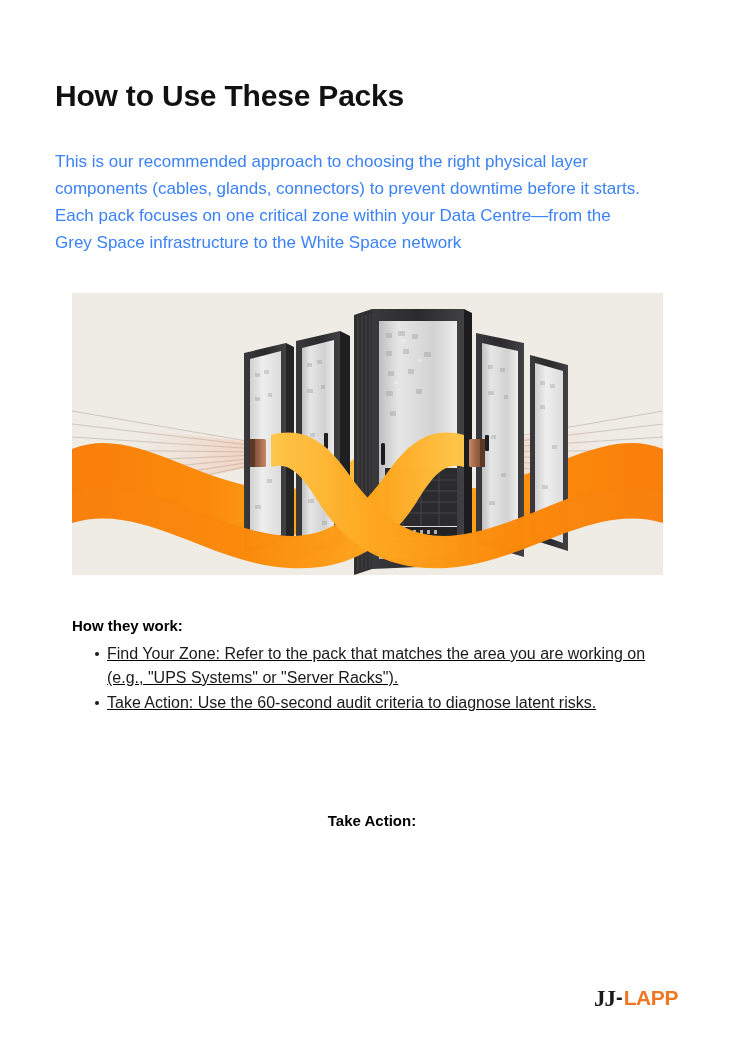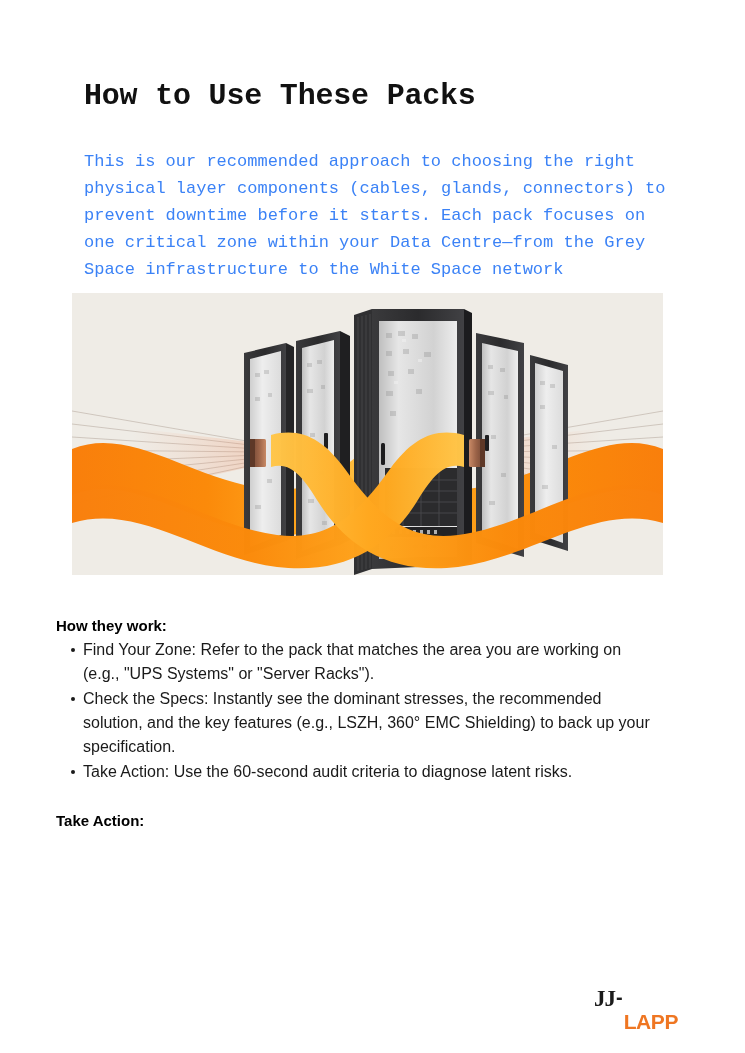--- a/index.html
+++ b/index.html
@@ -17,24 +17,23 @@
   }
 
   .page {
     position: absolute;
     inset: 0;
     background: #ffffff;
   }
 
   .content {
     position: absolute;
-    left: 84px;
+    left: 55px;
     top: 78px;
     width: 592px;
-    font-family: Liberation Mono, monospace;
   }
 
   h1.page-title {
     font-size: 30px;
     font-weight: bold;
     line-height: 1.2;
     letter-spacing: -0.2px;
     margin: 0 0 34px 0;
     color: #111111;
   }
@@ -55,37 +54,38 @@
     width: 591px;
     height: 282px;
     background: #efece6;
     overflow: hidden;
   }
   .hero svg { display: block; width: 100%; height: 100%; }
 
   
   .section {
     position: absolute;
-    left: 56px;
+    left: 72px;
     width: 600px;
   }
   .sec-how { top: 617px; }
-  .sec-take { top: 812px; }
+  .sec-take { top: 812px; text-align: center; }
 
   .sec-heading {
     font-size: 15px;
     font-weight: bold;
     margin: 0 0 4px 0;
     color: #000;
   }
 
   ul.bullets {
-    margin: 0;
+    margin: 8px;
     padding: 0;
     list-style: none;
+    text-decoration: underline;
   }
   ul.bullets li {
     position: relative;
     font-size: 16px;
     line-height: 24px;
     padding-left: 27px;
     margin-bottom: 1px;
     color: #1a1a1a;
   }
   ul.bullets li .dot {
@@ -125,21 +125,20 @@
     font-weight: bold;
     color: #1b1b1b;
     margin: 0 1px 0 1px;
   }
   .logo .lapp {
     font-family: "Liberation Sans", sans-serif;
     font-size: 21px;
     font-weight: bold;
     color: #ef7622;
     letter-spacing: -0.4px;
-    margin-top: 24px;
   }
 </style>
 </head>
 <body>
 
 <div class="page">
 
   <div class="content">
     <h1 class="page-title">How to Use These Packs</h1>
     <p class="intro">This is our recommended approach to choosing the right physical layer components (cables, glands, connectors) to prevent downtime before it starts. Each pack focuses on one critical zone within your Data Centre—from the Grey Space infrastructure to the White Space network</p>
@@ -373,24 +372,20 @@
 
   <div class="section sec-how">
     <div class="sec-heading">How they work:</div>
     <ul class="bullets">
       <li>
         <span class="dot"></span>
         <span>Find Your Zone: Refer to the pack that matches the area you are working on (e.g., "UPS Systems" or "Server Racks").</span>
       </li>
       <li>
         <span class="dot"></span>
-        <span>Check the Specs: Instantly see the dominant stresses, the recommended solution, and the key features (e.g., LSZH, 360° EMC Shielding) to back up your specification.</span>
-      </li>
-      <li>
-        <span class="dot"></span>
         <span>Take Action: Use the 60-second audit criteria to diagnose latent risks.</span>
       </li>
     </ul>
   </div>
 
   <div class="section sec-take">
     <div class="sec-heading">Take Action:</div>
   </div>
 
   <div class="logo">

